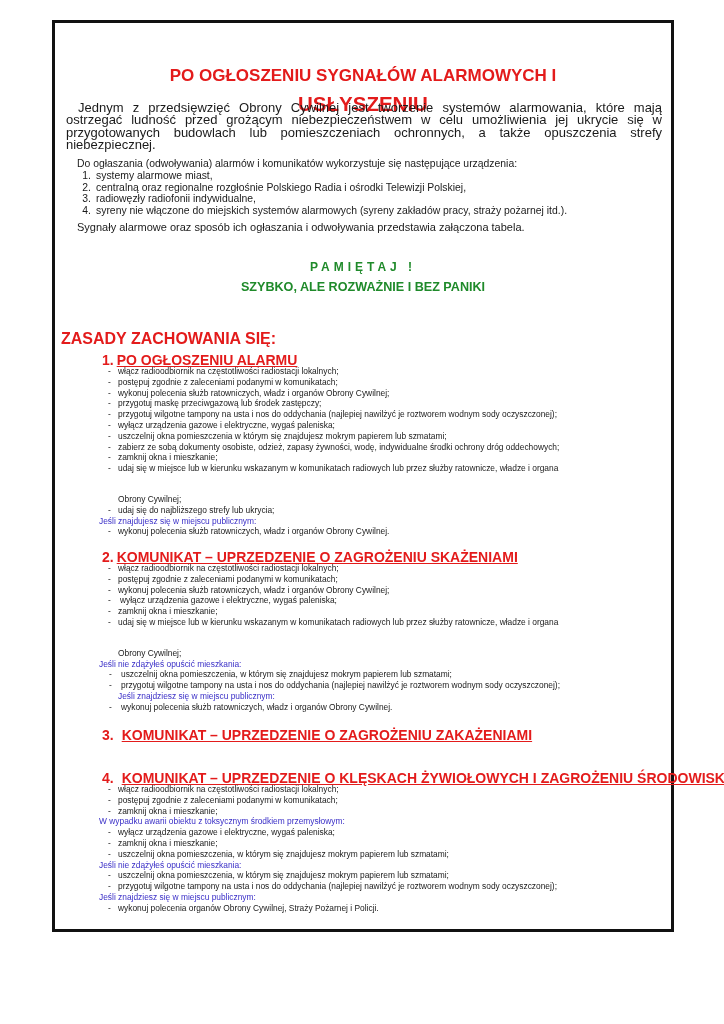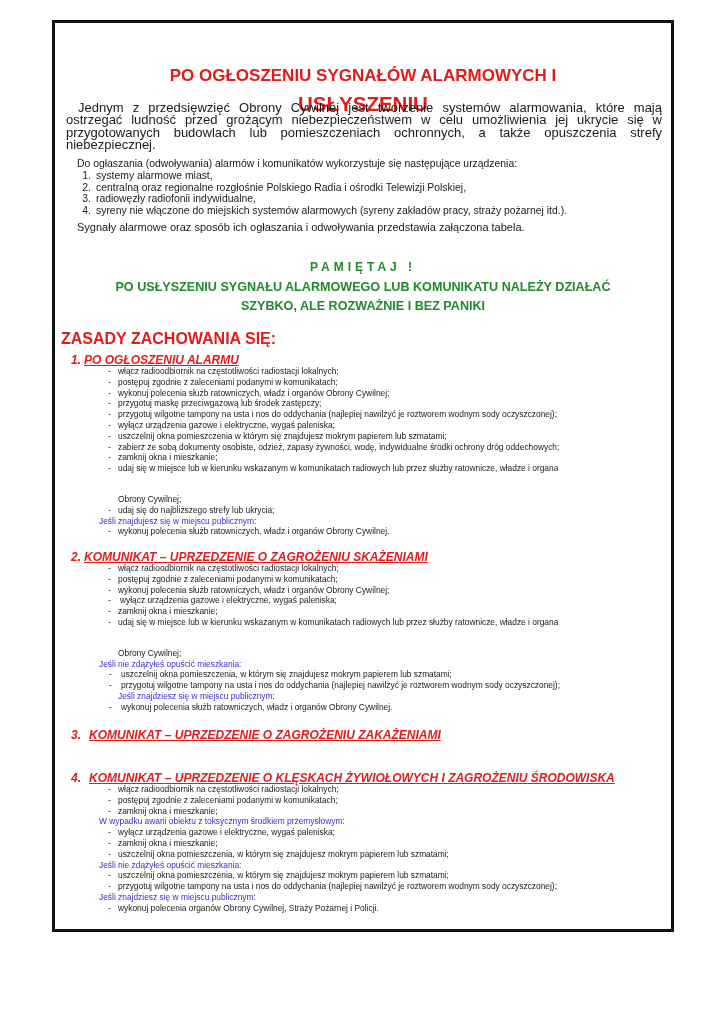--- a/index.html
+++ b/index.html
@@ -14,21 +14,21 @@
   .intro { position: absolute; left: 11px; right: 9px; top: 79px; font-size: 13px; line-height: 12.4px; text-align: justify; text-indent: 12px; }
   .devices-lead { position: absolute; left: 22px; top: 135px; font-size: 10.4px; line-height: 12px; }
   .devices { position: absolute; left: 21px; top: 147px; margin: 0; padding: 0; list-style: none; font-size: 10.4px; line-height: 11.6px; }
   .devices li { white-space: nowrap; }
   .devices .num { display: inline-block; width: 15px; text-align: right; margin-right: 5px; }
   .signals { position: absolute; left: 22px; top: 196px; font-size: 11px; line-height: 16px; white-space: nowrap; }
   .remember { position: absolute; left: 0; right: 0; top: 237px; text-align: center; font-weight: bold; font-size: 12px; letter-spacing: 4px; line-height: 14px; }
   .remember-msg { position: absolute; left: 0; right: 0; top: 255px; text-align: center; font-weight: bold; font-size: 12.6px; line-height: 19px; }
   .rules-title { position: absolute; left: 6px; top: 307px; font-weight: bold; font-size: 16px; line-height: 18px; }
   .section { position: absolute; left: 0; right: 0; font-size: 8.4px; line-height: 10.8px; }
-  .sec-head { font-weight: bold; font-size: 12px; line-height: 12px; margin-left: 16px; white-space: nowrap; font-style: italic; }
+  .sec-head { font-weight: bold; font-size: 14px; line-height: 12px; margin-left: 47px; white-space: nowrap; }
   .sec-head .u { text-decoration: underline; }
   .sec-head .n { margin-right: 3px; }
   .sec-head.wide .n { margin-right: 8px; }
   .bl { margin-left: 53px; white-space: nowrap; }
   .bl .d { display: inline-block; width: 10px; }
   .bl.cont { padding-left: 10px; margin-top: 20px; }
   .bl.sp { margin-left: 54px; }
   .sub { margin-left: 44px; white-space: nowrap; }
   .sub.ind { margin-left: 63px; }
 </style>
@@ -47,21 +47,20 @@
     <li><span class="num">1.</span><span>systemy alarmowe miast,</span></li>
     <li><span class="num">2.</span><span>centralną oraz regionalne rozgłośnie Polskiego Radia i ośrodki Telewizji Polskiej,</span></li>
     <li><span class="num">3.</span><span>radiowęzły radiofonii indywidualne,</span></li>
     <li><span class="num">4.</span><span>syreny nie włączone do miejskich systemów alarmowych (syreny zakładów pracy, straży pożarnej itd.).</span></li>
   </ol>
 
   <div class="signals">Sygnały alarmowe oraz sposób ich ogłaszania i odwoływania przedstawia załączona tabela.</div>
 
   <div class="remember green">PAMIĘTAJ !</div>
   <div class="remember-msg green">
-    <div>PO USŁYSZENIU SYGNAŁU ALARMOWEGO LUB KOMUNIKATU NALEŻY DZIAŁAĆ</div>
     <div>SZYBKO, ALE ROZWAŻNIE I BEZ PANIKI</div>
   </div>
 
   <div class="rules-title red">ZASADY ZACHOWANIA SIĘ:</div>
 
   <div class="section" style="top:331px;">
     <div class="sec-head red"><span class="n">1.</span><span class="u">PO OGŁOSZENIU ALARMU</span></div>
     <div class="bl"><span class="d">-</span><span>włącz radioodbiornik na częstotliwości radiostacji lokalnych;</span></div>
     <div class="bl"><span class="d">-</span><span>postępuj zgodnie z zaleceniami podanymi w komunikatach;</span></div>
     <div class="bl"><span class="d">-</span><span>wykonuj polecenia służb ratowniczych, władz i organów Obrony Cywilnej;</span></div>

